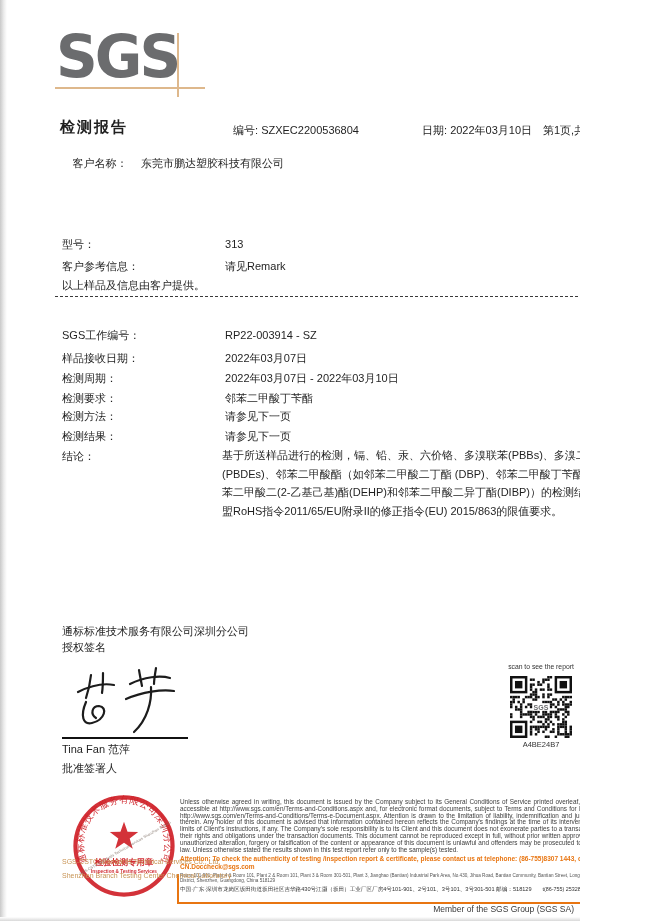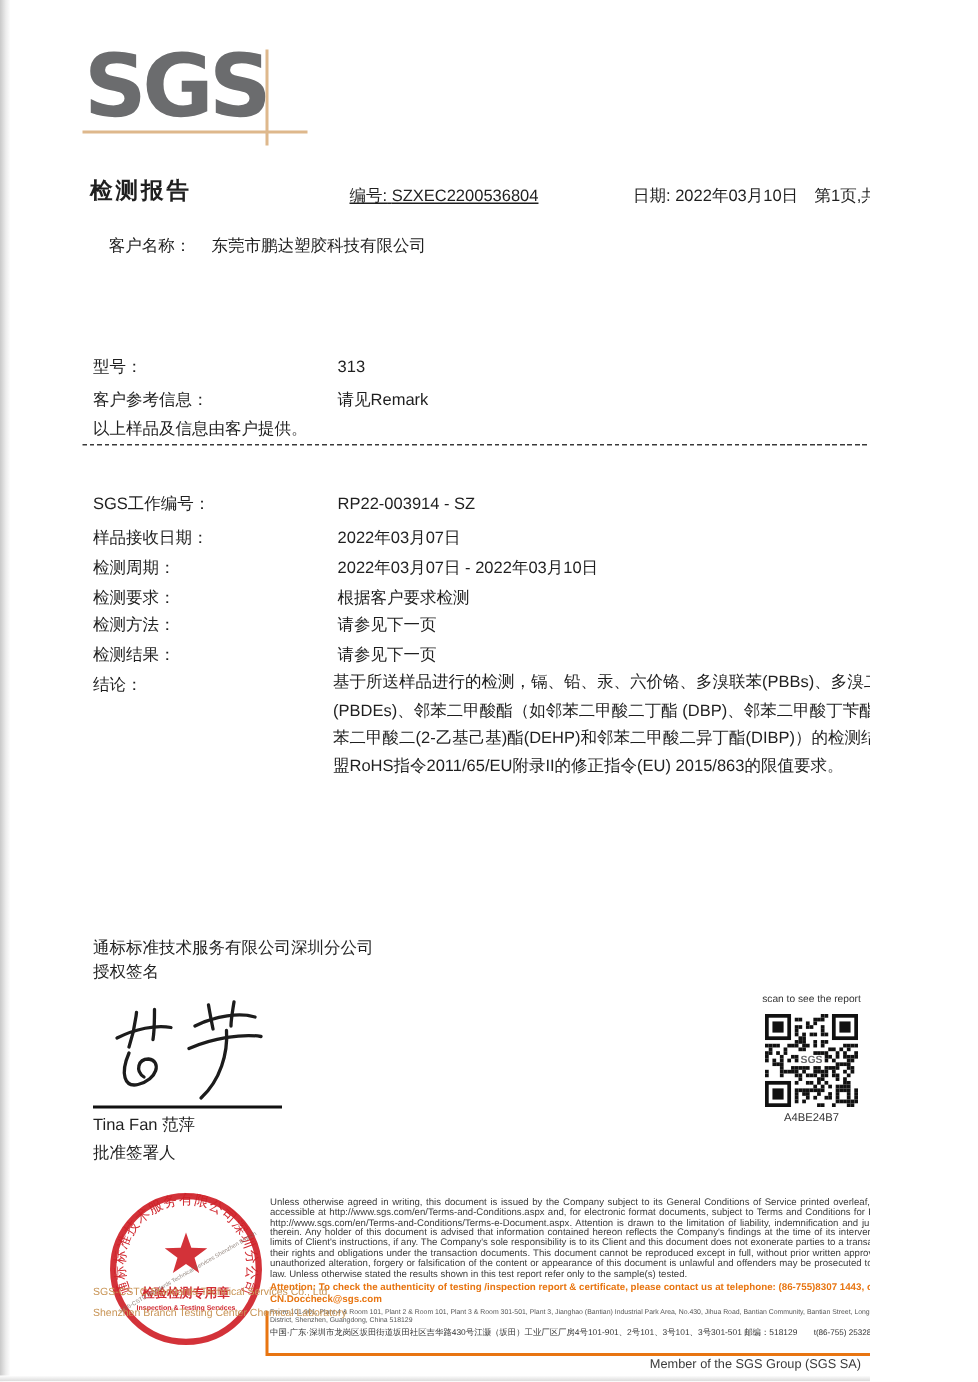--- a/index.html
+++ b/index.html
@@ -49,21 +49,21 @@
 <div class="page">
 
   <div class="abs edge-left"></div>
   <div class="abs edge-bottom"></div>
 
   <div class="abs logo">SGS</div>
   <div class="abs mark-h"></div>
   <div class="abs mark-v"></div>
 
   <div class="abs title">检测报告</div>
-  <div class="abs t" style="left:233px;top:123px;text-decoration:underline;">
+  <div class="abs t" style="left:233px;top:123px;">
     <span>编号:</span>
     <span>SZXEC2200536804</span>
   </div>
   <div class="abs t" style="left:422px;top:123px;">
     <span>日期:</span>
     <span>2022年03月10日</span>
   </div>
   <div class="abs t" style="left:543px;top:123px;">第1页,共7页</div>
 
   <div class="abs t" style="left:62px;top:156px;text-align:center;">
@@ -90,21 +90,21 @@
   <div class="abs t" style="left:62px;top:351px;">
     <span class="lblw2">样品接收日期：</span>
     <span>2022年03月07日</span>
   </div>
   <div class="abs t" style="left:62px;top:371px;">
     <span class="lblw2">检测周期：</span>
     <span>2022年03月07日 - 2022年03月10日</span>
   </div>
   <div class="abs t" style="left:62px;top:391px;">
     <span class="lblw2">检测要求：</span>
-    <span>根据客户要求检测</span>
+    <span>邻苯二甲酸丁苄酯</span>
   </div>
   <div class="abs t" style="left:62px;top:429px;">
     <span class="lblw2">检测结果：</span>
     <span>请参见下一页</span>
   </div>
   <div class="abs t" style="left:62px;top:409px;">
     <span class="lblw2">检测方法：</span>
     <span>请参见下一页</span>
   </div>
   <div class="abs t" style="left:62px;top:449px;">结论：</div>

